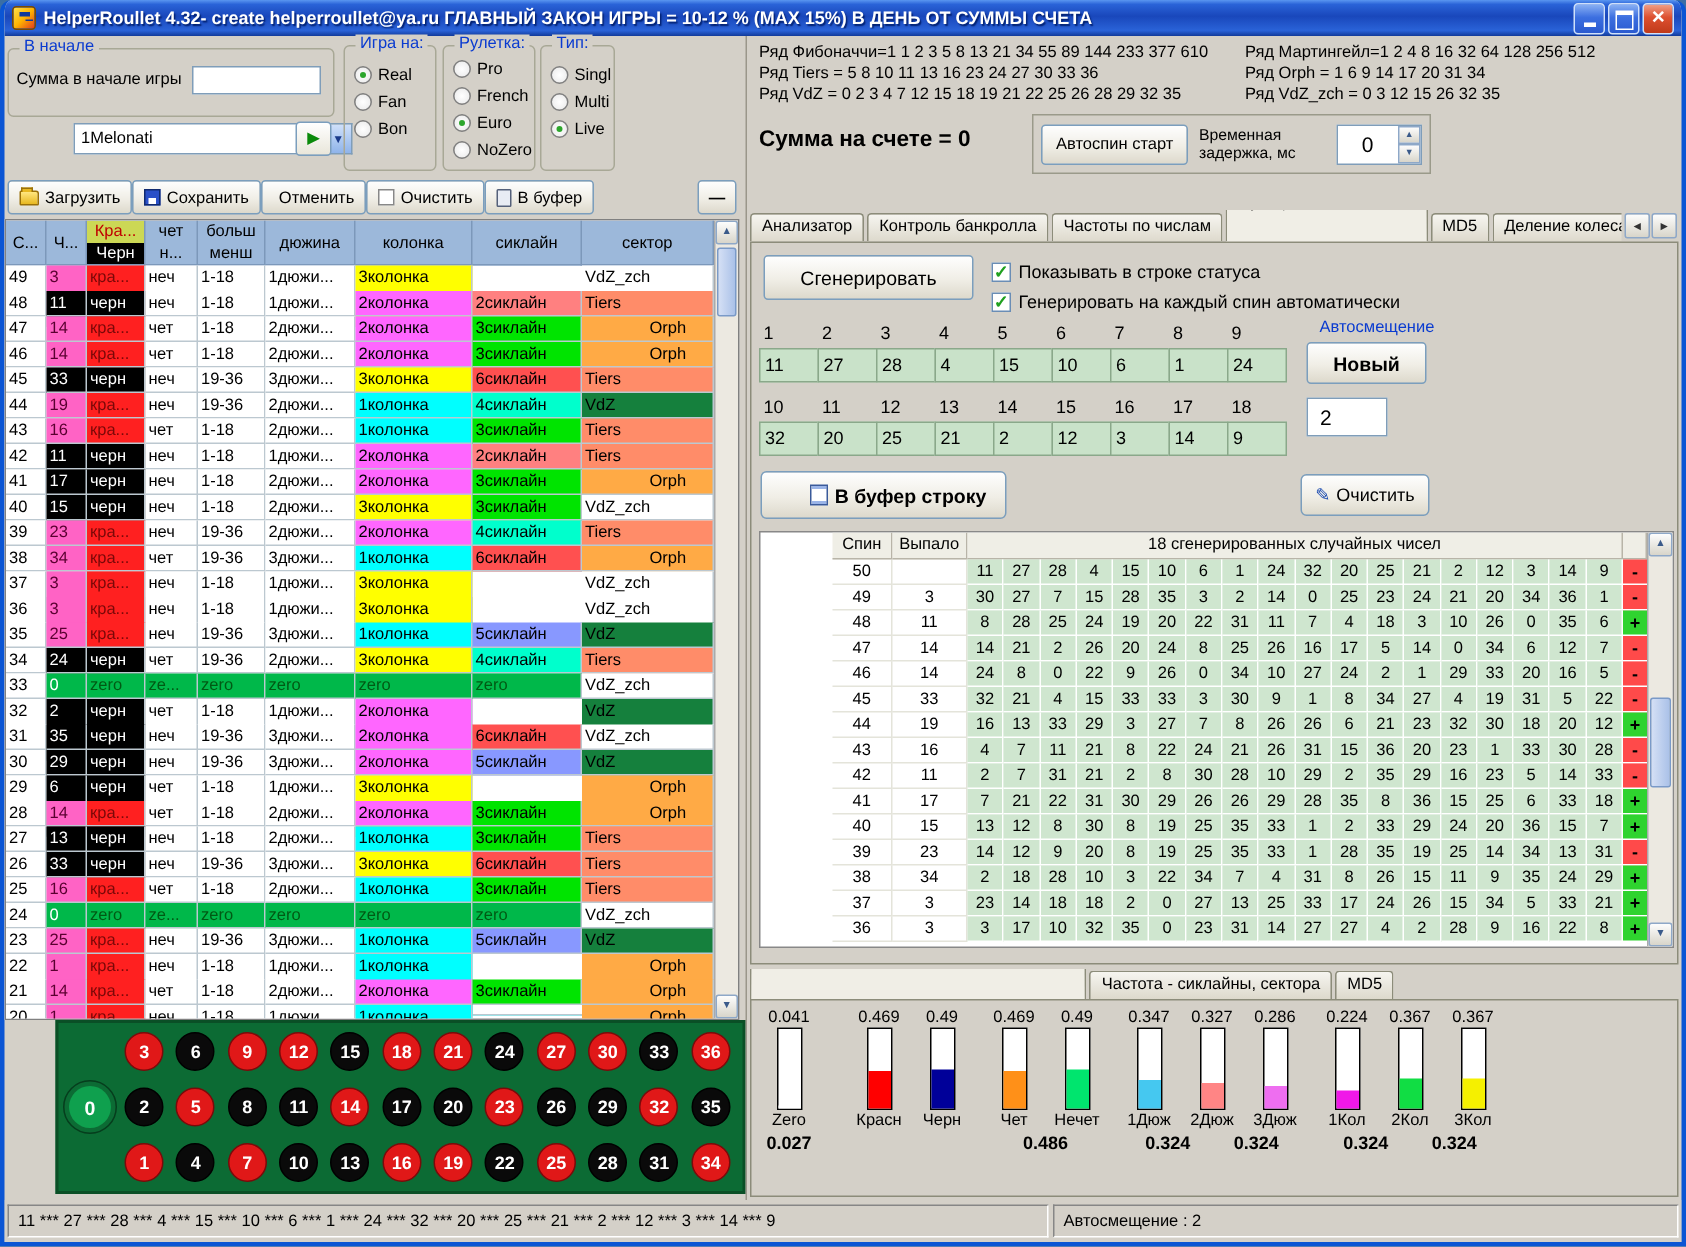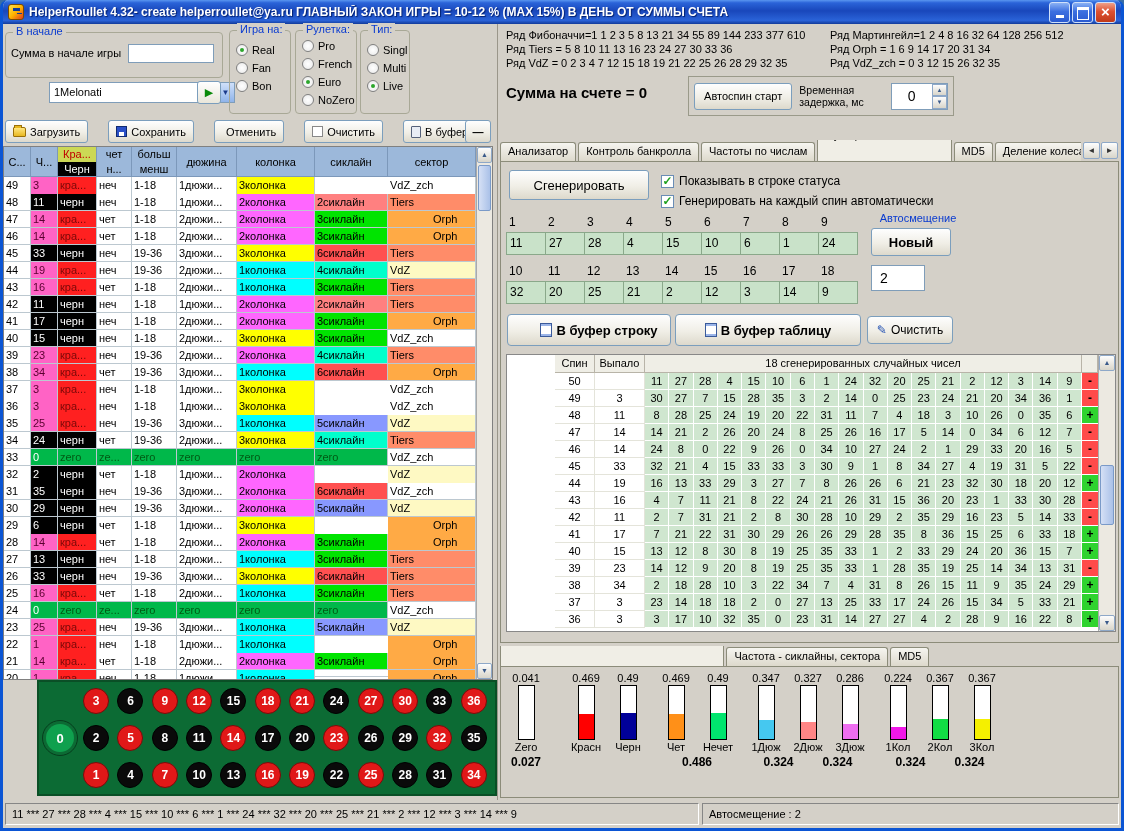--- a/index.html
+++ b/index.html
@@ -38,21 +38,21 @@
   .combo-arrow { width:18px; height:21px; border:1px solid #7f9db9; border-left:none;
     background:linear-gradient(180deg,#cfe0fa,#8fb4ea); color:#1a3a8a; font-size:8px; text-align:center; line-height:19px; }
   .play-btn { position:absolute; width:24px; height:23px; border:1px solid #7b9ebd; border-radius:3px;
     background:linear-gradient(180deg,#fff,#e9e6da); color:#0a8a0a; font-size:11px; text-align:center; line-height:21px; }
   .radio { display:flex; align-items:center; gap:4px; font-size:11px; margin:4px 0 0 6px; height:14px; }
   .rdot { width:12px; height:12px; border-radius:50%; border:1px solid #808080; background:radial-gradient(#fff,#e8e8e8); position:relative; flex:none; }
   .radio.sel .rdot::after { content:""; position:absolute; inset:3px; border-radius:50%; background:#2ca62c; }
   .xbtn { display:inline-flex; align-items:center; justify-content:center; gap:4px; height:23px;
     background:linear-gradient(180deg,#fefefe,#f0eee6 55%,#ddd9cc); border:1px solid #7b9ebd; border-radius:3px;
     font-size:11px; font-family:inherit; padding:0 7px; white-space:nowrap; }
-  .toolbar { position:absolute; left:2px; top:96px; display:flex; gap:20px; }
+  .toolbar { position:absolute; left:2px; top:96px; display:flex; gap:0; }
   .icn { display:inline-block; flex:none; }
   .folder-icon { width:13px; height:10px; background:linear-gradient(#ffe680,#e8b820); border:1px solid #9a7008; border-radius:1px 2px 1px 1px; position:relative; }
   .folder-icon::before { content:""; position:absolute; top:-3px; left:0; width:6px; height:2px; background:#e8b820; border:1px solid #9a7008; border-bottom:none; }
   .disk-icon { width:11px; height:11px; background:#2a50c8; border:1px solid #102a70; position:relative; }
   .disk-icon::after { content:""; position:absolute; left:2px; top:5px; width:5px; height:4px; background:#fff; }
   .undo-icon { color:#1133bb; font-weight:bold; font-size:12px; line-height:12px; }
   .erase-icon { width:11px; height:11px; background:#fff; border:1px solid #888; }
   .clipboard-icon { width:10px; height:12px; background:#e8ecf4; border:1px solid #55617a; border-radius:1px; }
   .page-icon { width:12px; height:14px; background:#fff; border:1px solid #3a5a9a; box-shadow:inset 0 -2px 0 #9ab4e8, inset 0 2px 0 #9ab4e8; }
   .pencil-icon { color:#1a4ab0; font-size:12px; }
@@ -70,21 +70,21 @@
     padding-left:2px; white-space:nowrap; overflow:hidden; background:#fff; }
   .pl {} 
   .pk { background:#ff63c5; color:#5a0030; }
   .rd { background:#ff2020; color:#7a0808; }
   .bk { background:#000; color:#fff; }
   .zn { background:#00b84a; color:#fff; }
   .zg { background:#00b84a; color:#005a14; }
   .c1 { background:#00ffff; } .c2 { background:#ff66ff; } .c3 { background:#ffff00; }
   .s1 { background:#00ffff;margin-top:40px; } .s2 { background:#ff8080; } .s3 { background:#00e400; }
   .s4 { background:#00ffcc; } .s5 { background:#8898ff; } .s6 { background:#ff5050; }
-  .tT { background:#ff8c69; } .tO { background:#ffaa45;padding-left:45px; } .tV { background:#fef9c3; } .tZ { background:#fff; }
+  .tT { background:#ff8c69; } .tO { background:#ffaa45;padding-left:45px; } .tV { background:#15803d; } .tZ { background:#fff; }
   
   .vsb { position:absolute; right:0; top:0; bottom:0; width:16px; background:#ece9e1; border-left:1px solid #aaa; }
   .sb-btn { position:absolute; left:0; right:0; height:16px; background:linear-gradient(180deg,#fdfdfd,#d8d5ca);
     border:1px solid #8ea8c8; border-radius:2px; color:#3a5a8a; font-size:7px; text-align:center; line-height:14px; }
   .sb-btn.up { top:0; } .sb-btn.down { bottom:0; }
   .sb-thumb { position:absolute; left:1px; right:1px; background:linear-gradient(90deg,#d5e0f5,#aac1e8);
     border:1px solid #7a9ac8; border-radius:2px; }
   
   .board { position:absolute; left:34px; top:656px; width:460px; height:116px; background:#0c6b34;
     border:2px solid #0a4f26; display:flex; align-items:center; padding:2px 4px 2px 2px; }
@@ -852,24 +852,20 @@
       <div class="autoshift">
         <div class="as-label">Автосмещение</div>
         <button class="xbtn new-btn">Новый</button>
         <input class="tinput as-input" value="2" style="">
       </div>
 
       <button class="xbtn copybtn" style="left:6px;width:164px;padding-left:27px;">
         <span class="icn page-icon"></span>
         <span>В буфер строку</span>
       </button>
-      <button class="xbtn copybtn" style="left:174px;width:186px;">
-        <span class="icn page-icon"></span>
-        <span>В буфер таблицу</span>
-      </button>
       <button class="xbtn clearbtn" style="left:366px;width:86px;">
         <span class="icn pencil-icon">✎</span>
         <span>Очистить</span>
       </button>
 
       <div class="gtable">
         <div style="position:absolute;left:0;top:0;right:17px;bottom:0;overflow:hidden;">
           <div class="gt-head">
             <div class="gt-hcell">Спин</div>
             <div class="gt-hcell">Выпало</div>

